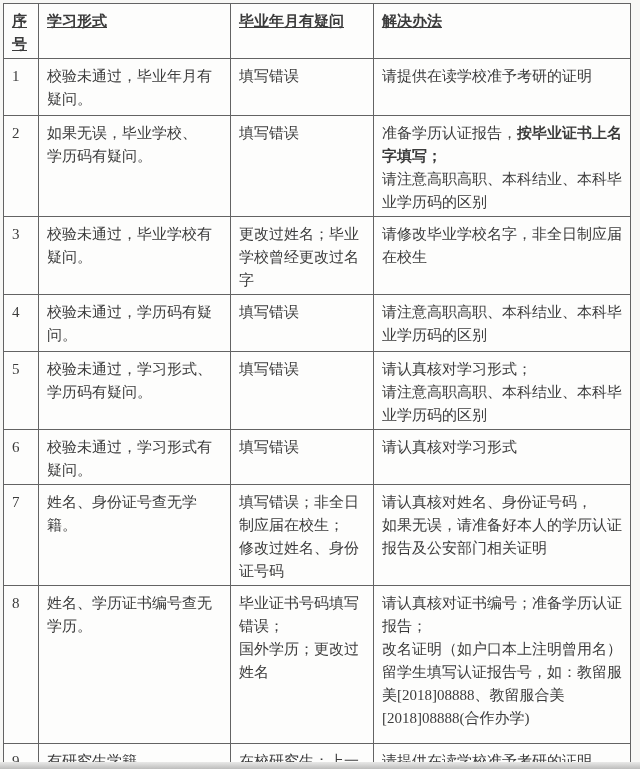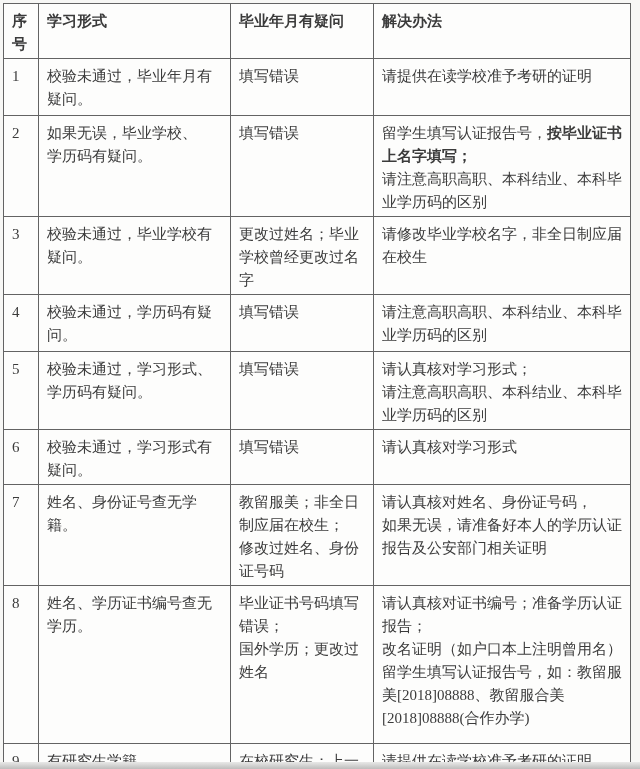--- a/index.html
+++ b/index.html
@@ -23,21 +23,21 @@
     border:1px solid #636363;
     vertical-align:top;
     text-align:left;
     font-size:15px;
     line-height:23px;
     padding:6px 8px 2px 8px;
     white-space:pre-line;
     overflow:hidden;
   }
   table.check-table th{font-weight:700;}
-  thead tr{height:54px;}
+  thead tr{height:54px;text-decoration:underline;}
   .col-no{width:35px;}
   .col-conclusion{width:192px;}
   .col-reason{width:143px;}
   .col-solution{width:257px;}
   td.col-no,th.col-no{padding-left:10px;padding-right:4px;}
   span.bold{font-weight:700;}
   .bottom-strip{
     position:absolute;left:0;right:0;bottom:0;height:7px;
     background:linear-gradient(180deg,#e9e9e8 0%,#bdbdbc 100%);
   }
@@ -65,21 +65,21 @@
         <td class="col-no">1</td>
         <td><span>校验未通过，毕业年月有疑问。</span></td>
         <td><span>填写错误</span></td>
         <td><span>请提供在读学校准予考研的证明</span></td>
       </tr>
       <tr style="height: 98px;">
         <td class="col-no">2</td>
         <td><span>如果无误，毕业学校、
 学历码有疑问。</span></td>
         <td><span>填写错误</span></td>
-        <td><span>留学生填写认证报告号，</span><span class="bold">按毕业证书上名字填写；</span><span>
+        <td><span>准备学历认证报告，</span><span class="bold">按毕业证书上名字填写；</span><span>
 请注意高职高职、本科结业、本科毕业学历码的区别</span></td>
       </tr>
       <tr style="height: 55px;">
         <td class="col-no">3</td>
         <td><span>校验未通过，毕业学校有疑问。</span></td>
         <td><span>更改过姓名；毕业学校曾经更改过名字</span></td>
         <td><span>请修改毕业学校名字，非全日制应届在校生</span></td>
       </tr>
       <tr style="height: 57px;">
         <td class="col-no">4</td>
@@ -97,21 +97,21 @@
       </tr>
       <tr style="height: 55px;">
         <td class="col-no">6</td>
         <td><span>校验未通过，学习形式有疑问。</span></td>
         <td><span>填写错误</span></td>
         <td><span>请认真核对学习形式</span></td>
       </tr>
       <tr style="height: 100px;">
         <td class="col-no">7</td>
         <td><span>姓名、身份证号查无学籍。</span></td>
-        <td><span>教留服美；非全日制应届在校生；
+        <td><span>填写错误；非全日制应届在校生；
 修改过姓名、身份证号码</span></td>
         <td><span>请认真核对姓名、身份证号码，
 如果无误，请准备好本人的学历认证报告及公安部门相关证明</span></td>
       </tr>
       <tr style="height: 158px;">
         <td class="col-no">8</td>
         <td><span>姓名、学历证书编号查无学历。</span></td>
         <td><span>毕业证书号码填写错误；
 国外学历；更改过姓名</span></td>
         <td><span>请认真核对证书编号；准备学历认证报告；

